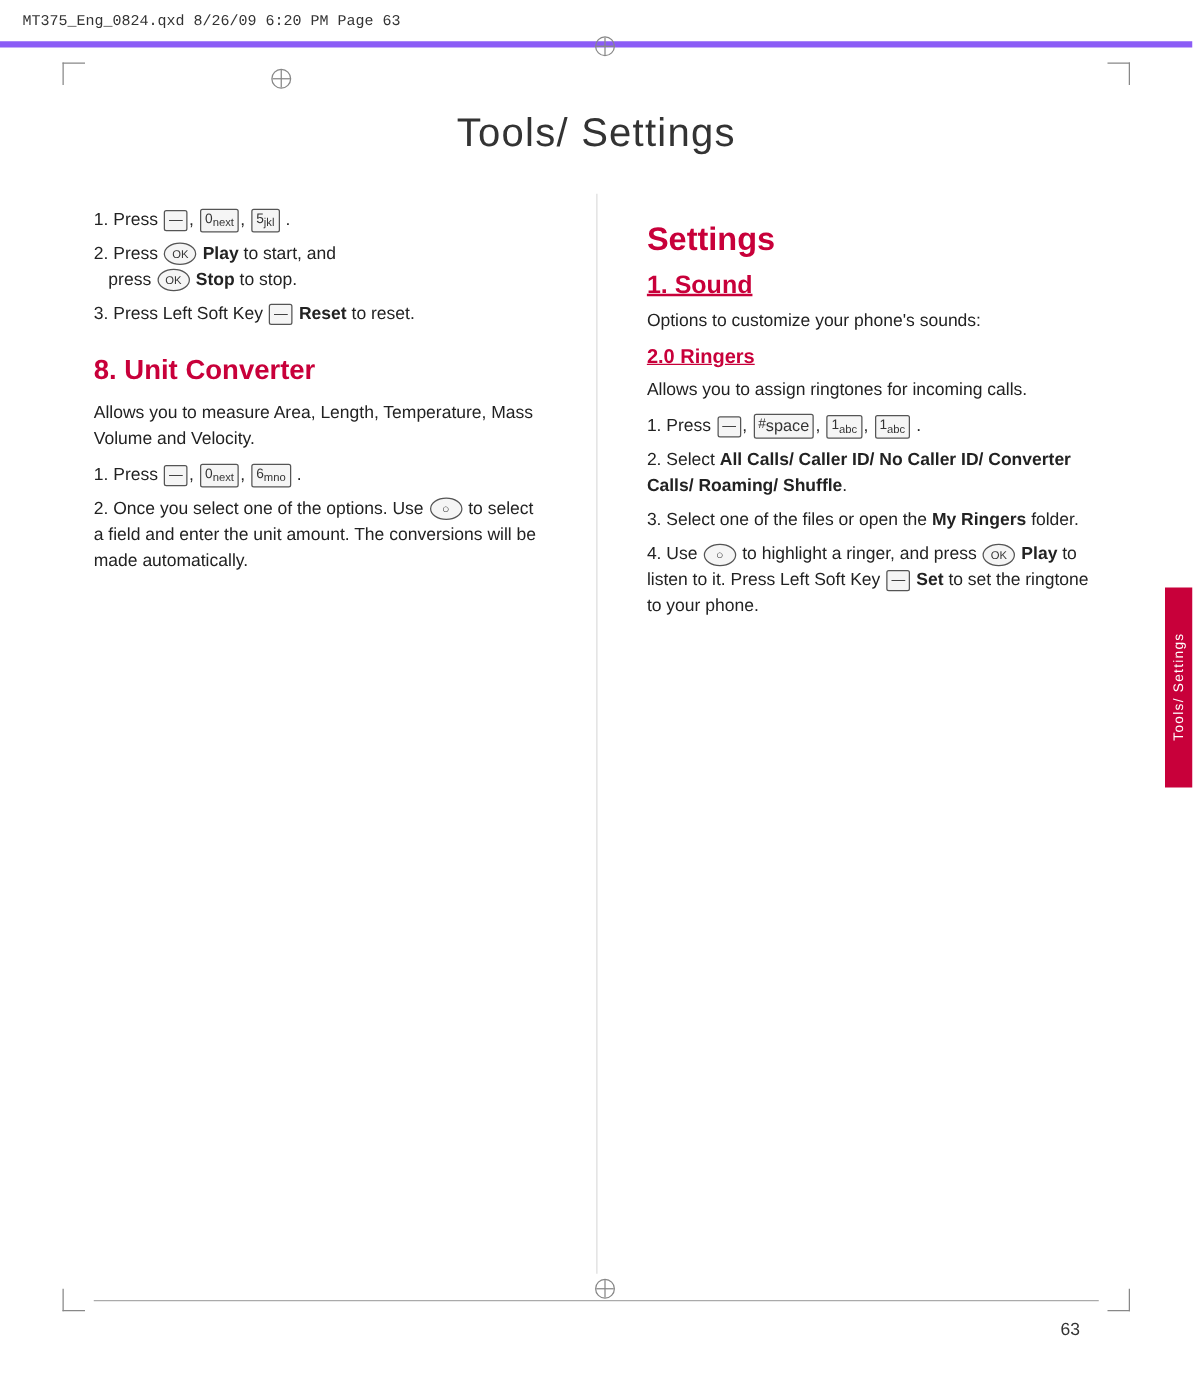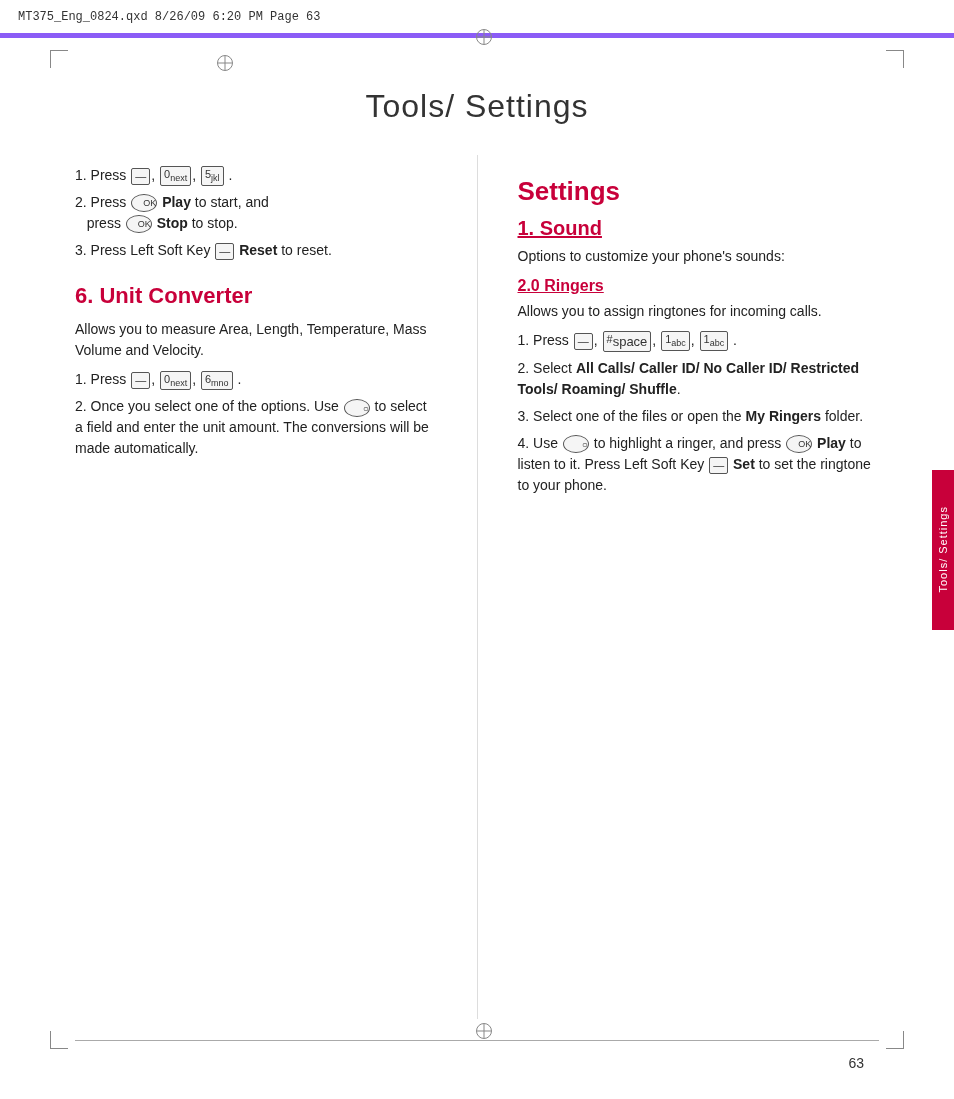--- a/index.html
+++ b/index.html
@@ -211,21 +211,21 @@
       margin: 0 1px;
       line-height: 1.4;
     }
 
     .key-circle {
       display: inline-block;
       border: 1px solid #555;
       border-radius: 50%;
       width: 26px;
       height: 18px;
-      text-align: right;
+      text-align: center;
       font-size: 10px;
       background: #f5f5f5;
       color: #333;
       vertical-align: middle;
       line-height: 17px;
       margin: 0 1px;
     }
 
     .bold { font-weight: bold; }
   </style>
@@ -263,21 +263,21 @@
       &nbsp;&nbsp;&nbsp;press <span class="key-circle" style="font-size:9px">OK</span>
       <span class="bold">Stop</span> to stop.
     </div>
 
 
     <div class="step-item">
       3. Press Left Soft Key <span class="key-icon">—</span>
       <span class="bold">Reset</span> to reset.
     </div>
 
-    <div class="section-heading-pink" style="margin-top:22px;">6. Unit Converter</div>
+    <div class="section-heading-pink" style="margin-top:22px;">8. Unit Converter</div>
 
     <div class="body-text">Allows you to measure Area, Length, Temperature, Mass Volume and Velocity.</div>
 
     <div class="step-item">
       1. Press <span class="key-icon">—</span>,
       <span class="key-icon">0<sub style="font-size:9px">next</sub></span>,
       <span class="key-icon">6<sub style="font-size:9px">mno</sub></span> .
     </div>
 
     <div class="step-item">
@@ -303,21 +303,21 @@
     <div class="body-text">Allows you to assign ringtones for incoming calls.</div>
 
     <div class="step-item">
       1. Press <span class="key-icon">—</span>,
       <span class="key-icon">#<sub style="font-size:13px">space</sub></span>,
       <span class="key-icon">1<sub style="font-size:9px">abc</sub></span>,
       <span class="key-icon">1<sub style="font-size:9px">abc</sub></span> .
     </div>
 
     <div class="step-item">
-      2. Select <span class="bold">All Calls/ Caller ID/ No Caller ID/ Restricted Tools/ Roaming/ Shuffle</span>.
+      2. Select <span class="bold">All Calls/ Caller ID/ No Caller ID/ Converter Calls/ Roaming/ Shuffle</span>.
     </div>
 
     <div class="step-item">
       3. Select one of the files or open the <span class="bold">My Ringers</span> folder.
     </div>
 
     <div class="step-item">
       4. Use <span class="key-circle" style="font-size:10px">○</span>
       to highlight a ringer, and press
       <span class="key-circle" style="font-size:9px">OK</span>

